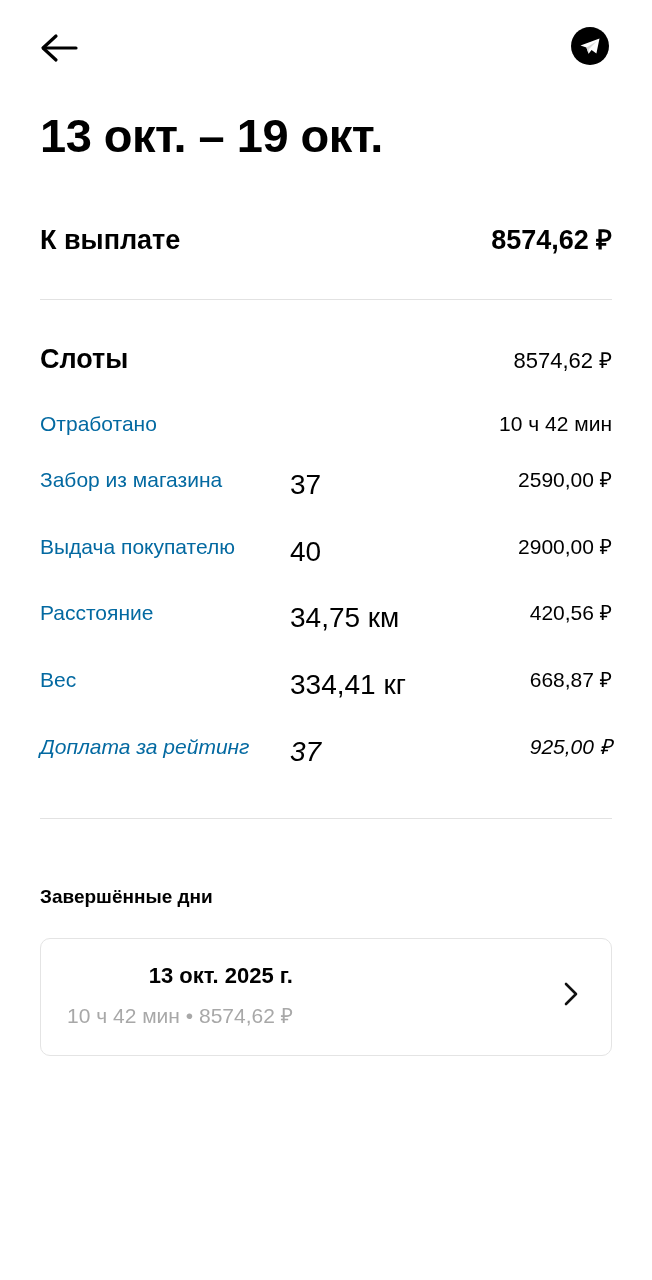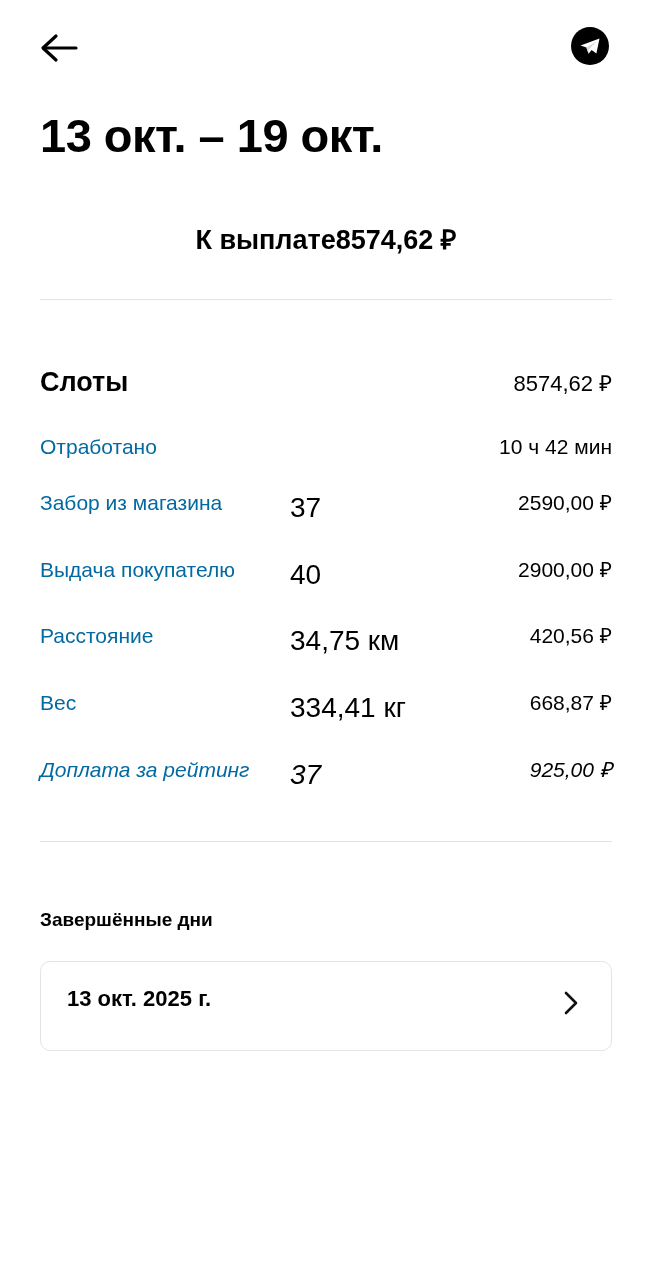--- a/index.html
+++ b/index.html
@@ -56,21 +56,21 @@
     letter-spacing: -0.5px;
     line-height: 1.1;
     margin-top: 22px;
     white-space: nowrap;
   }
 
   
   .payout-row {
     display: flex;
     align-items: baseline;
-    justify-content: center;
+    justify-content: space-between;
     margin-top: 58px;
   }
   .payout-label {
     font-size: 27px;
     font-weight: bold;
   }
   .payout-value {
     font-size: 27px;
     font-weight: bold;
   }
@@ -79,21 +79,21 @@
     height: 1px;
     background: #e2e2e2;
     margin: 42px 0 0 0;
   }
 
   
   .slots-head {
     display: flex;
     align-items: baseline;
     justify-content: space-between;
-    margin-top: 67px;
+    margin-top: 44px;
   }
   .slots-title {
     font-size: 27px;
     font-weight: bold;
   }
   .slots-total {
     font-size: 22px;
     font-weight: normal;
   }
 
@@ -248,20 +248,21 @@
 
   </div>
 
   <div class="divider2"></div>
 
   <div class="completed-title">Завершённые дни</div>
 
   <div class="day-card">
     <div class="day-info">
       <div class="day-date">13 окт. 2025 г.</div>
+      <div class="day-meta">10 ч 42 мин  •  8574,62 ₽</div>
     </div>
     <div class="chevron">
       <svg width="16" height="26" viewBox="0 0 16 26" fill="none" xmlns="http://www.w3.org/2000/svg">
         <path d="M3 3 L13 13 L3 23" stroke="#111" stroke-width="2.6" stroke-linecap="round" stroke-linejoin="round"></path>
       </svg>
     </div>
   </div>
 
 </div>
 

